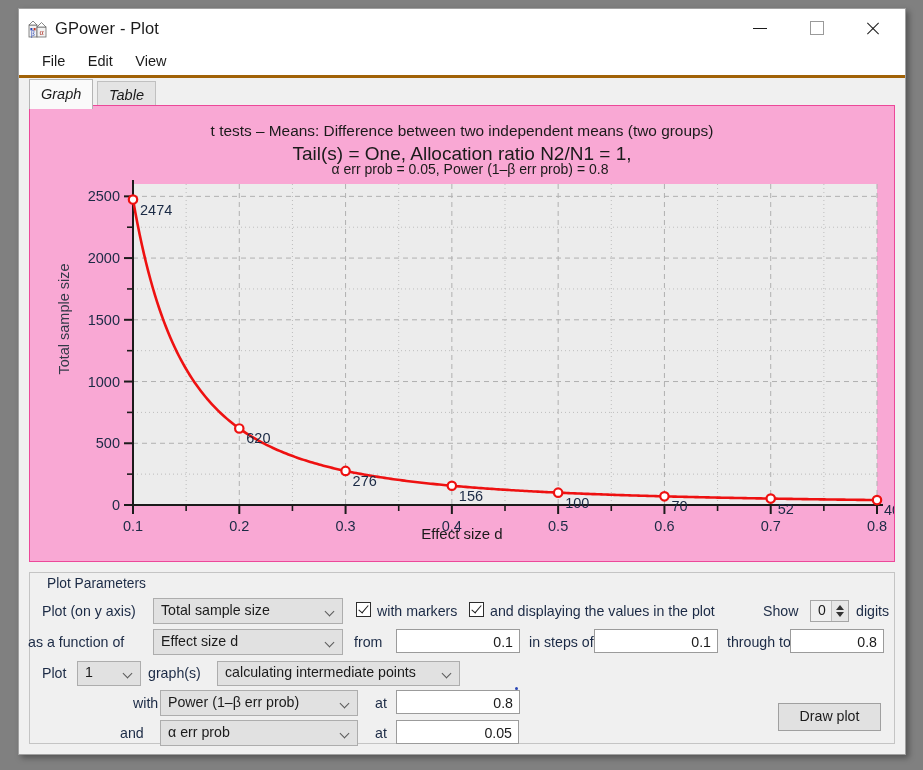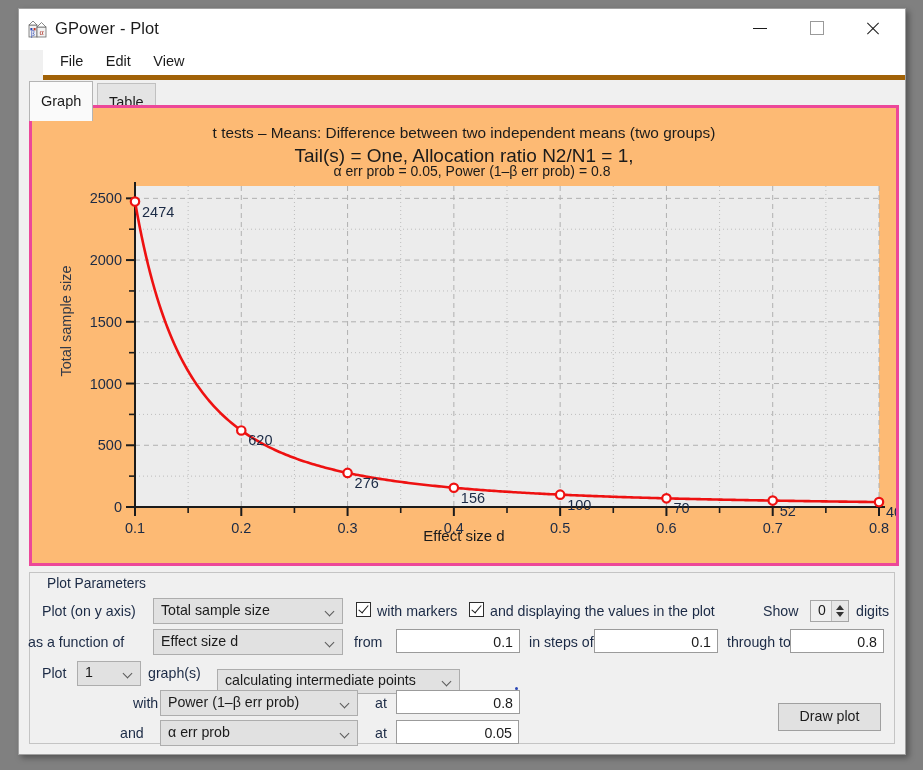--- a/index.html
+++ b/index.html
@@ -60,68 +60,68 @@
     width: 16px; height: 0; border-top: 1.6px solid #1b1b1b;
   }
   .glyph-close::before { transform: rotate(45deg); }
   .glyph-close::after  { transform: rotate(-45deg); }
 
   
   .menubar {
     position: relative;
     height: 25px;
     background: #ffffff;
-    border-bottom: 5px solid #a16207;
-    padding-left: 8px;
-    margin-left: 24px;
+    border-bottom: 3px solid #a16207;
+    padding-left: 14px;
   }
   .menuitem {
     display: inline-block;
     padding: 3px 9px 4px 9px;
     font-size: 14.5px; color: #1b1b1b;
     cursor: default;
   }
 
   
   .tabstrip {
     position: relative;
     height: 24px;
     background: #f0f0f0;
     padding-left: 10px;
   }
   .tab {
     position: absolute; top: 3px;
     height: 21px;
-    padding: 8px 11px;
+    padding: 3px 11px;
     line-height: 21px;
     font-size: 14.5px;
     color: #1b1b1b;
     border: 1px solid #c0c0c0;
     border-bottom: none;
     background: #e4e4e4;
     cursor: default;
+    font-style: italic;
   }
   .tab.active {
     background: #fafafa;
     border-color: #b4b4b4;
     z-index: 3;
     top: 1px;
     height: 23px;
     line-height: 23px;
   }
   .tab-graph { left: 10px; }
   .tab-table { left: 78px; }
 
   
   .plotpanel {
     position: absolute;
     left: 10px; top: 96px;
     width: 864px; height: 455px;
-    background: #fdba74;
-    border: 3px solid #ec4899;
+    background: #f9a8d4;
+    border: 1px solid #ec4899;
     overflow: hidden;
   }
   .chart-title {
     position: absolute; left: 0; right: 0; top: 16px;
     text-align: center;
     font-size: 15.4px; color: #1b1b1b;
     white-space: nowrap;
   }
   .chart-sub1 {
     position: absolute; left: 0; right: 0; top: 37px;
@@ -440,21 +440,21 @@
       <div class="field" style="left:564px; top:56px; width:124px;">0.1</div>
       <div class="lbl" style="left:697px; top:61px;">through to</div>
       <div class="field" style="left:760px; top:56px; width:94px;">0.8</div>
 
       <div class="lbl" style="left:12px; top:92px;">Plot</div>
       <div class="combo" style="left:47px; top:88px; width:62px; height:23px;">
         <span class="ctext" style="top:2px;">1</span>
         <span class="carrow" style="top:8px;"></span>
       </div>
       <div class="lbl" style="left:118px; top:92px;">graph(s)</div>
-      <div class="combo" style="left:187px; top:96px; width:241px; height:23px;">
+      <div class="combo" style="left:187px; top:88px; width:241px; height:23px;">
         <span class="ctext" style="top:2px;">calculating intermediate points</span>
         <span class="carrow" style="top:8px;"></span>
       </div>
 
       <div class="lbl" style="left:103px; top:122px;">with</div>
       <div class="combo" style="left:130px; top:117px; width:196px;">
         <span class="ctext">Power (1–β err prob)</span>
         <span class="carrow"></span>
       </div>
       <div class="lbl" style="left:345px; top:122px;">at</div>

